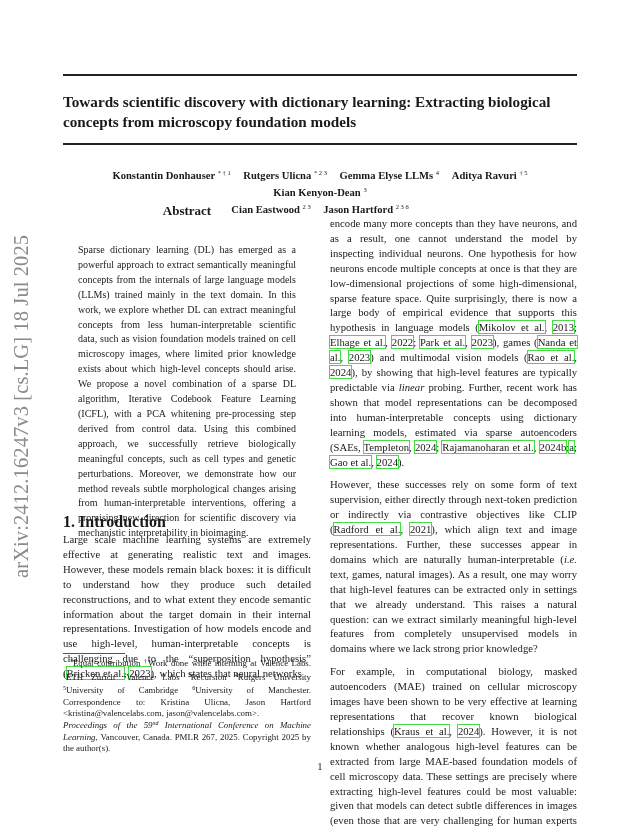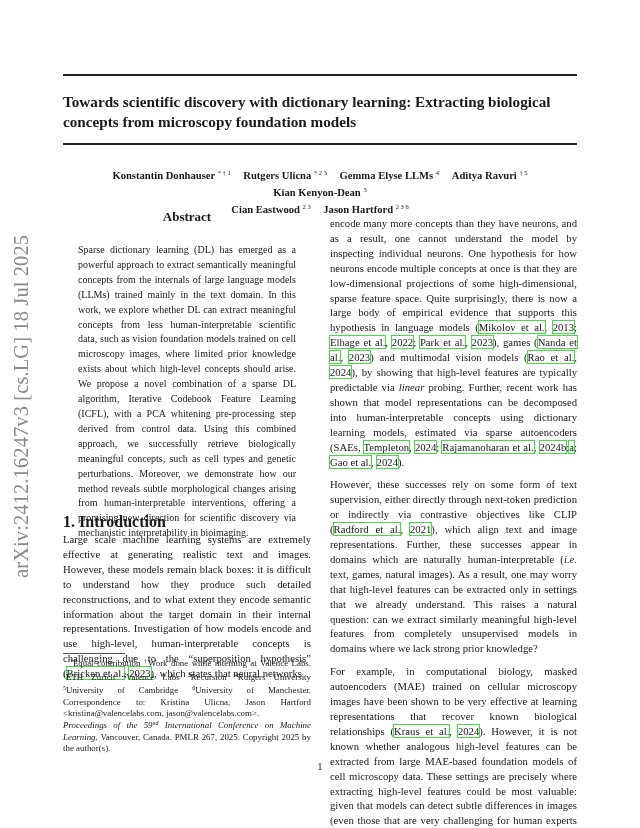--- a/index.html
+++ b/index.html
@@ -13,21 +13,21 @@
   .title { position:absolute; left:63px; width:514px; top:92px; text-align:left;
            font-weight:bold; font-size:15.2px; line-height:20px; }
   .authors { position:absolute; left:63px; width:514px; top:166px; text-align:center;
              font-weight:bold; font-size:10.6px; line-height:14px; }
   .authors .a { white-space:nowrap; margin:0 5px; }
   .authors sup { font-weight:normal; font-size:6.5px; vertical-align:4px; }
   .col { position:absolute; font-size:10.7px; line-height:14.9px; text-align:justify; hyphens:none; }
   .col p { margin:0; }
   .left { left:63px; width:248px; }
   .right { left:330px; width:247px; }
-  .abstract-h { position:absolute; left:63px; width:248px; top:209px; text-align:center;
+  .abstract-h { position:absolute; left:63px; width:248px; top:203px; text-align:center;
                 font-weight:bold; font-size:13px; }
   .abs { position:absolute; left:78px; width:218px; top:243px; font-size:10px; line-height:14.9px; text-align:justify; }
   .intro-h { position:absolute; left:63px; top:513px; font-weight:bold; font-size:16px; }
   .cite { outline:1px solid #44dd44; outline-offset:0px; }
   .fn-rule { position:absolute; left:63px; top:653px; width:62px; height:1px; background:#555; }
   .fn { position:absolute; left:63px; width:248px; top:656px; font-size:8.9px; line-height:11.6px; text-align:justify; }
   .fn sup { font-size:6px; vertical-align:3px; }
   .proc { position:absolute; left:63px; width:248px; top:718px; font-size:8.9px; line-height:11.6px; text-align:justify; }
   .proc sup { font-size:6px; vertical-align:3px; }
   .pagenum { position:absolute; left:310px; top:760px; font-size:10.7px; width:20px; text-align:center; }

